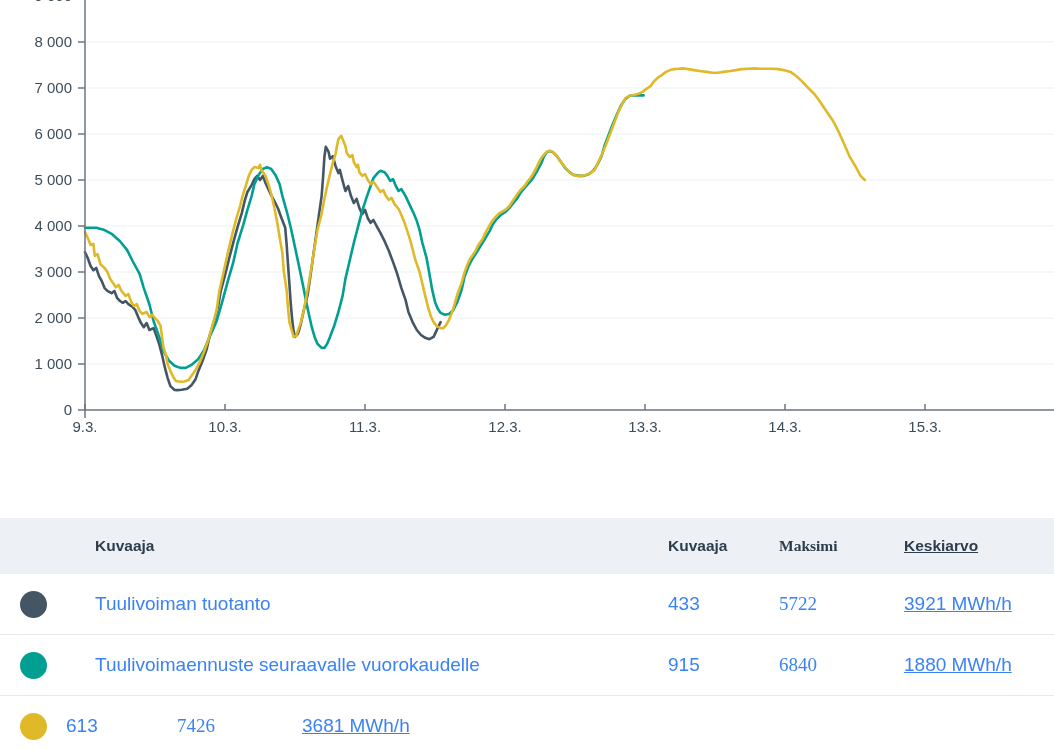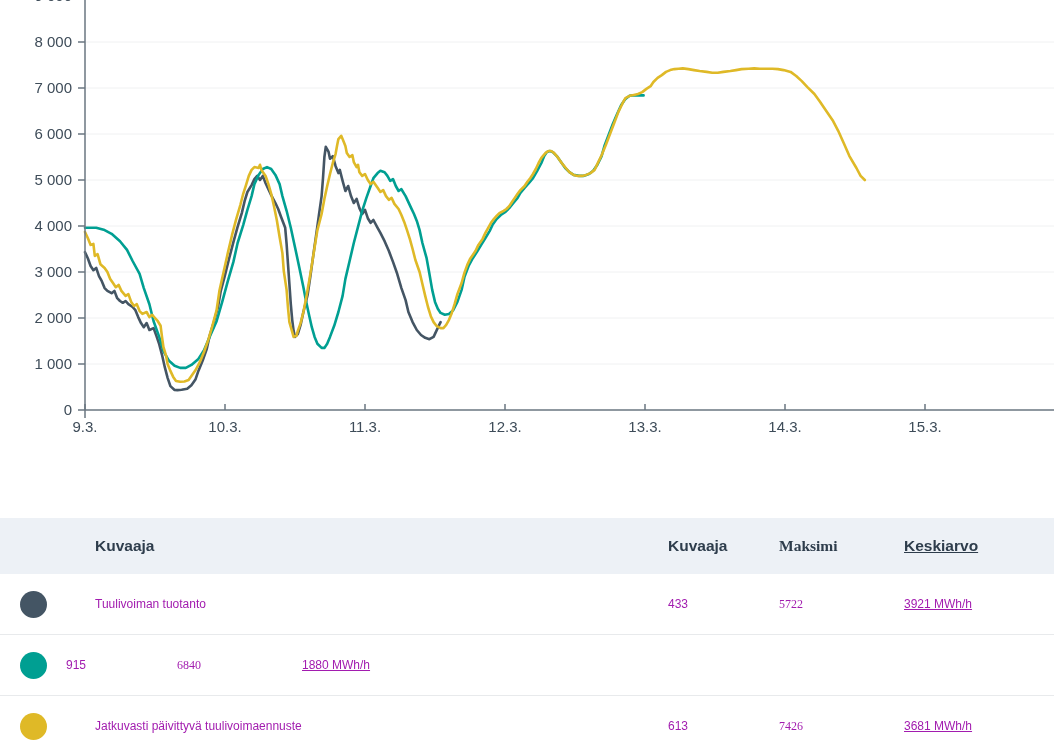--- a/index.html
+++ b/index.html
@@ -10,21 +10,21 @@
   }
   .chart-wrap{width:1054px;height:450px;}
   .chart-wrap svg{display:block;}
   .stats-table{margin-top:68px;width:1054px;}
   .thead{
     height:56px;background:#edf1f6;display:flex;align-items:center;
     font-size:15.5px;font-weight:bold;color:#2e3d4c;
   }
   .trow{
     height:60px;display:flex;align-items:center;
-    font-size:12px;color:#a21caf;background:#ffffff;
+    font-size:19px;color:#3b82f6;background:#ffffff;
   }
   .trow + .trow{border-top:1px solid #e8eaec;}
   .col-dot{width:66px;display:flex;justify-content:center;align-items:center;}
   .col-label{flex:1 1 auto;padding-left:29px;}
   .col-min{width:111px;}
   .col-max{width:125px;font-family:Liberation Serif, serif;}
   .col-avg{width:150px;text-decoration:underline;}
 </style>
 </head>
 <body>
@@ -100,29 +100,29 @@
     <div class="col-max">5722</div>
     <div class="col-avg">3921 MWh/h</div>
   </div>
 
   <div class="trow">
     <div class="col-dot">
       <svg width="27" height="27">
         <circle cx="13.5" cy="13.5" r="13.5" fill="#009f92"></circle>
       </svg>
     </div>
+    <div class="col-label">Tuulivoimaennuste seuraavalle vuorokaudelle</div>
     <div class="col-min">915</div>
     <div class="col-max">6840</div>
     <div class="col-avg">1880 MWh/h</div>
   </div>
 
   <div class="trow">
     <div class="col-dot">
       <svg width="27" height="27">
         <circle cx="13.5" cy="13.5" r="13.5" fill="#dfb927"></circle>
       </svg>
     </div>
-    <div class="col-label">Jatkuvasti päivittyvä tuulivoimaennuste</div>
     <div class="col-min">613</div>
     <div class="col-max">7426</div>
     <div class="col-avg">3681 MWh/h</div>
   </div>
 </div>
 
 </body></html>

